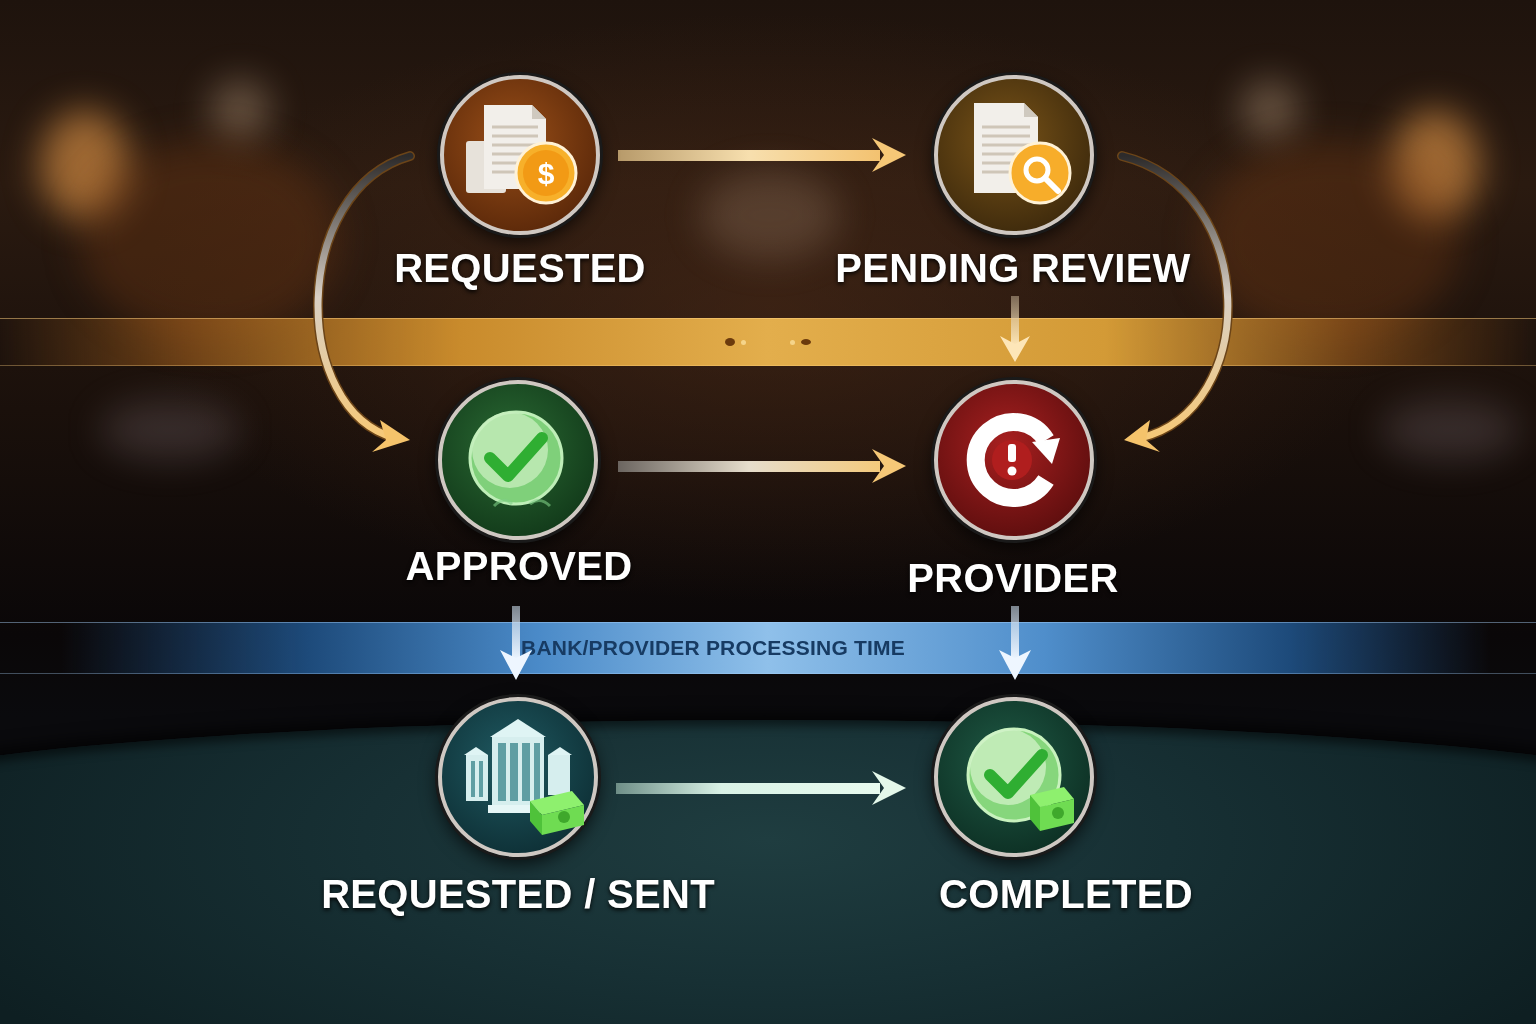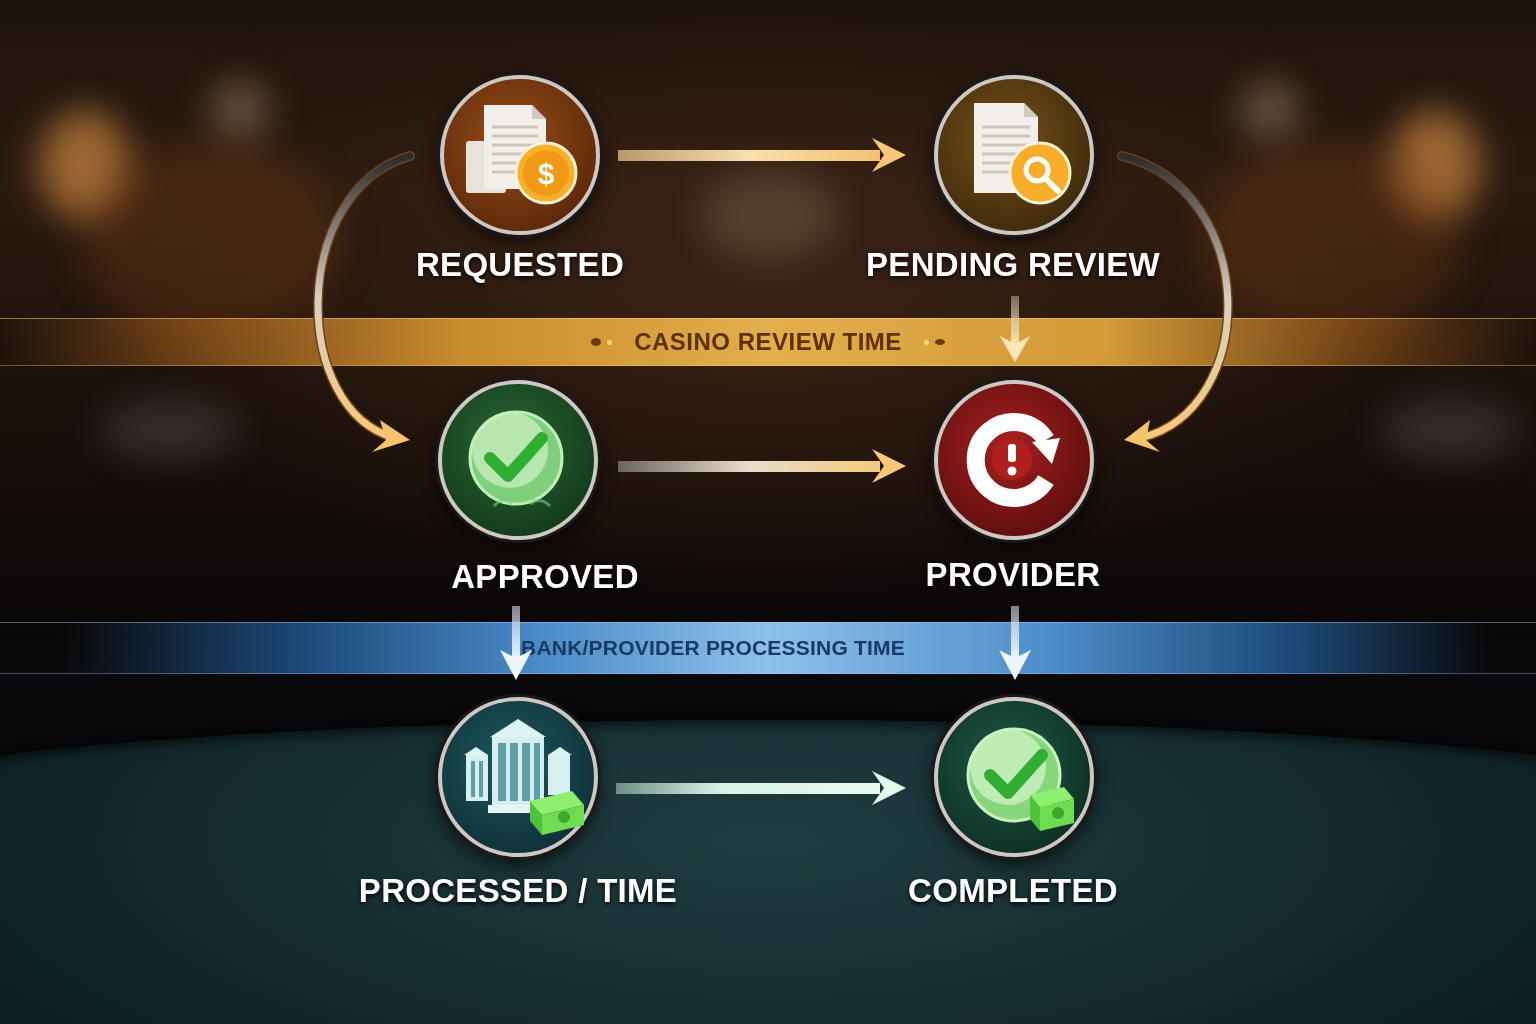--- a/index.html
+++ b/index.html
@@ -53,21 +53,21 @@
   .node-circle {
     position:absolute; inset:0; border-radius:50%;
     box-shadow: 0 0 0 3px #1a1a1a, 0 6px 18px rgba(0,0,0,0.75);
     border:4px solid #cfc8c2;
     box-sizing:border-box;
     overflow:hidden;
   }
   .node-icon { position:absolute; inset:0; }
   .node-label {
     position:absolute; white-space:nowrap; color:#ffffff; font-weight:700;
-    font-size:33px; text-shadow: 0 2px 4px rgba(0,0,0,0.9);
+    font-size:40px; text-shadow: 0 2px 4px rgba(0,0,0,0.9);
     transform:translateX(-50%); letter-spacing:0.3px;
   }
 </style>
 </head>
 <body>
 
 <div class="bg">
   <div class="bg-base"></div>
   <div class="bokeh" style="left:40px;top:110px;width:90px;height:110px;background:rgba(255,170,80,0.55);"></div>
   <div class="bokeh" style="left:1390px;top:110px;width:90px;height:110px;background:rgba(255,170,80,0.55);"></div>
@@ -79,21 +79,20 @@
   <div class="bokeh" style="left:100px;top:400px;width:140px;height:60px;background:rgba(180,160,170,0.2);"></div>
   <div class="bokeh" style="left:1380px;top:400px;width:140px;height:60px;background:rgba(180,160,170,0.2);"></div>
   <div class="bg-table"></div>
 </div>
 
 <div class="band band-casino">
   <span class="band-dots">
     <span class="dot" style="width:10px;height:8px;"></span>
     <span class="dot light" style="width:5px;height:5px;"></span>
   </span>
-  <span class="band-label">CASINO REVIEW TIME</span>
   <span class="band-dots">
     <span class="dot light" style="width:5px;height:5px;"></span>
     <span class="dot" style="width:10px;height:6px;"></span>
   </span>
 </div>
 
 <div class="band band-bank">
   <span class="band-label" style="margin-right:110px;">BANK/PROVIDER PROCESSING TIME</span>
 </div>
 
@@ -215,21 +214,21 @@
 
 <div class="node" style="left:438px;top:380px;">
   <div class="node-circle" style="background:radial-gradient(circle at 45% 40%, #2a6a33, #123a1a 78%);"></div>
   <svg class="node-icon" viewBox="0 0 160 160">
     <circle cx="78" cy="78" r="46" fill="#7fd07a" stroke="#bfeeb8" stroke-width="3"></circle>
     <circle cx="72" cy="70" r="38" fill="#c9efc0" opacity="0.75"></circle>
     <path d="M 52 78 L 70 96 L 104 58" fill="none" stroke="#2fae32" stroke-width="12" stroke-linecap="round" stroke-linejoin="round"></path>
     <path d="M 56 126 Q 66 116 74 124 M 92 124 Q 102 116 112 126" stroke="#7fcf85" stroke-width="3" fill="none" opacity="0.6"></path>
   </svg>
 </div>
-<div class="node-label" style="left:519px;top:558px;margin-left:26px;">APPROVED</div>
+<div class="node-label" style="left:519px;top:544px;">APPROVED</div>
 
 <div class="node" style="left:934px;top:380px;">
   <div class="node-circle" style="background:radial-gradient(circle at 45% 40%, #a82020, #5e0e0e 78%);"></div>
   <svg class="node-icon" viewBox="0 0 160 160">
     <path d="M 112 60 A 38 38 0 1 0 112 100" fill="none" stroke="#ffffff" stroke-width="18" stroke-linecap="butt"></path>
     <polygon points="98,62 126,58 118,84" fill="#ffffff"></polygon>
     <circle cx="78" cy="80" r="20" fill="#b01e1e"></circle>
     <rect x="74" y="64" width="8" height="18" rx="3" fill="#ffffff"></rect>
     <circle cx="78" cy="91" r="4.5" fill="#ffffff"></circle>
   </svg>
@@ -255,29 +254,29 @@
     <rect x="110" y="58" width="22" height="40" fill="#d6eeee"></rect>
     <rect x="50" y="108" width="62" height="8" fill="#e6f6f6"></rect>
     <g>
       <polygon points="92,104 134,94 146,108 104,118" fill="#8ef06e"></polygon>
       <polygon points="92,104 104,118 104,138 92,124" fill="#4fc23a"></polygon>
       <polygon points="104,118 146,108 146,128 104,138" fill="#6fdc52"></polygon>
       <circle cx="126" cy="120" r="6" fill="#3fa82c"></circle>
     </g>
   </svg>
 </div>
-<div class="node-label" style="left:518px;top:872px;">PROCESSED / TIME</div>
+<div class="node-label" style="left:518px;top:872px;">REQUESTED / SENT</div>
 
 <div class="node" style="left:934px;top:697px;">
   <div class="node-circle" style="background:radial-gradient(circle at 45% 40%, #1f5a45, #0d3024 78%);"></div>
   <svg class="node-icon" viewBox="0 0 160 160">
     <circle cx="80" cy="78" r="46" fill="#86d67c" stroke="#c8f2be" stroke-width="3"></circle>
     <circle cx="74" cy="70" r="38" fill="#d2f2c8" opacity="0.75"></circle>
     <path d="M 56 78 L 74 96 L 108 58" fill="none" stroke="#2fae32" stroke-width="12" stroke-linecap="round" stroke-linejoin="round"></path>
     <g>
       <polygon points="96,98 130,90 140,102 106,110" fill="#8ef06e"></polygon>
       <polygon points="96,98 106,110 106,134 96,122" fill="#4fc23a"></polygon>
       <polygon points="106,110 140,102 140,126 106,134" fill="#6fdc52"></polygon>
       <circle cx="124" cy="116" r="6" fill="#3fa82c"></circle>
     </g>
   </svg>
 </div>
-<div class="node-label" style="left:1013px;top:872px;">COMPLETED</div>
+<div class="node-label" style="left:1066px;top:872px;">COMPLETED</div>
 
 </body></html>

